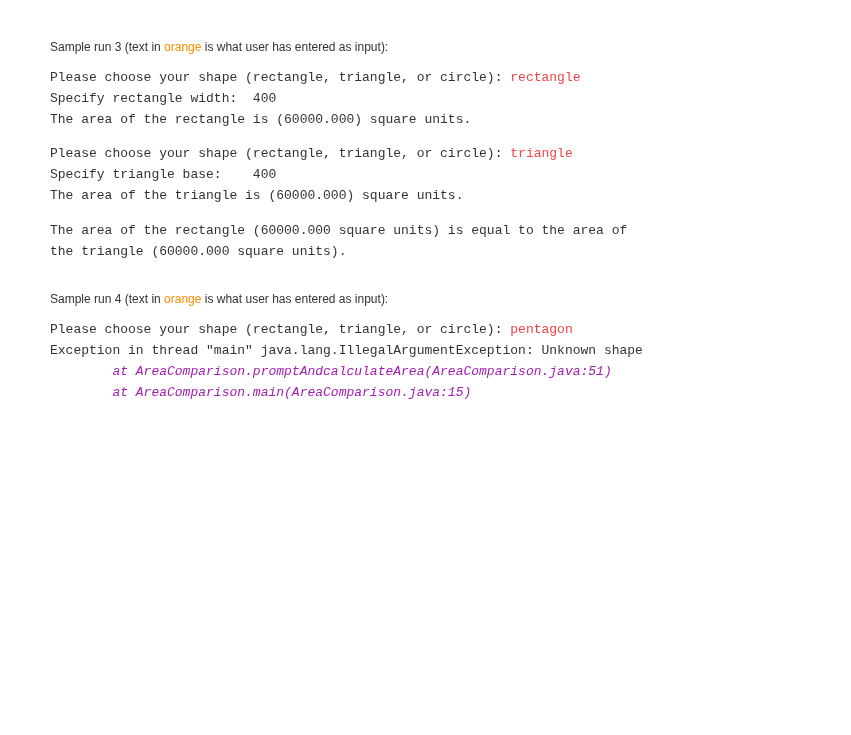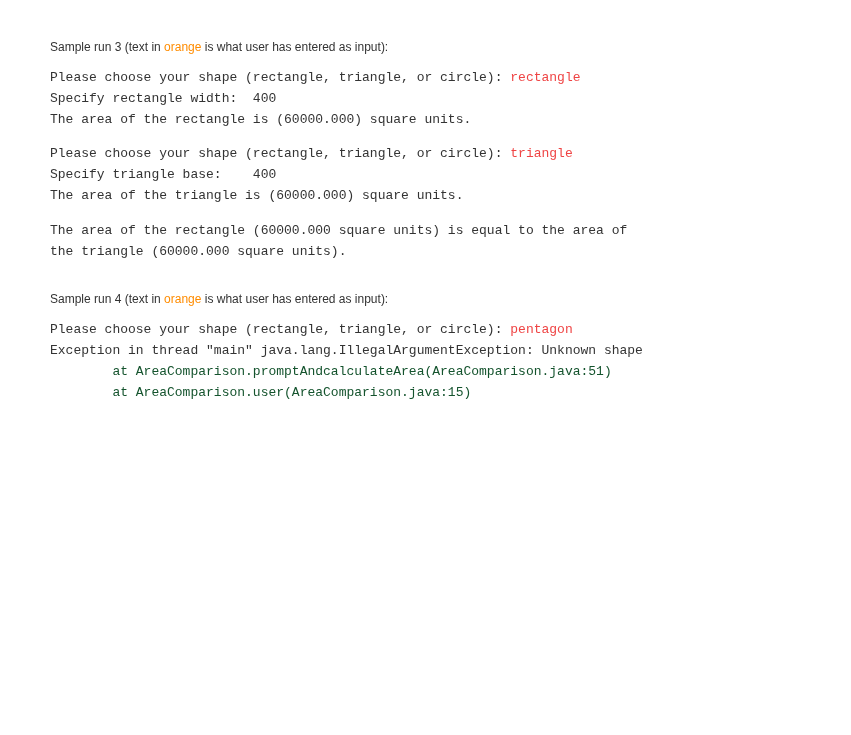--- a/index.html
+++ b/index.html
@@ -39,21 +39,22 @@
       font-size: 13px;
       line-height: 1.6;
       color: #333333;
     }
 
     .orange {
       color: #ef4444;
     }
 
     .green {
-      color: #14532d;
+      color: #a21caf;
+      font-style: italic;
     }
 
     .code-block .line {
       display: block;
       white-space: pre;
     }
 
     .spacer {
       height: 14px;
     }
@@ -82,15 +83,15 @@
 
 <div class="section">
   <div class="section-title">
     <span>Sample run 4 (text in </span><span class="orange">orange</span><span> is what user has entered as input):</span>
   </div>
 
   <div class="code-block">
     <span class="line"><span>Please choose your shape (rectangle, triangle, or circle): </span><span class="orange">pentagon</span></span>
     <span class="line">Exception in thread "main" java.lang.IllegalArgumentException: Unknown shape</span>
     <span class="line green">        at AreaComparison.promptAndcalculateArea(AreaComparison.java:51)</span>
-    <span class="line green">        at AreaComparison.user(AreaComparison.java:15)</span>
+    <span class="line green">        at AreaComparison.main(AreaComparison.java:15)</span>
   </div>
 </div>
 
 </body></html>

